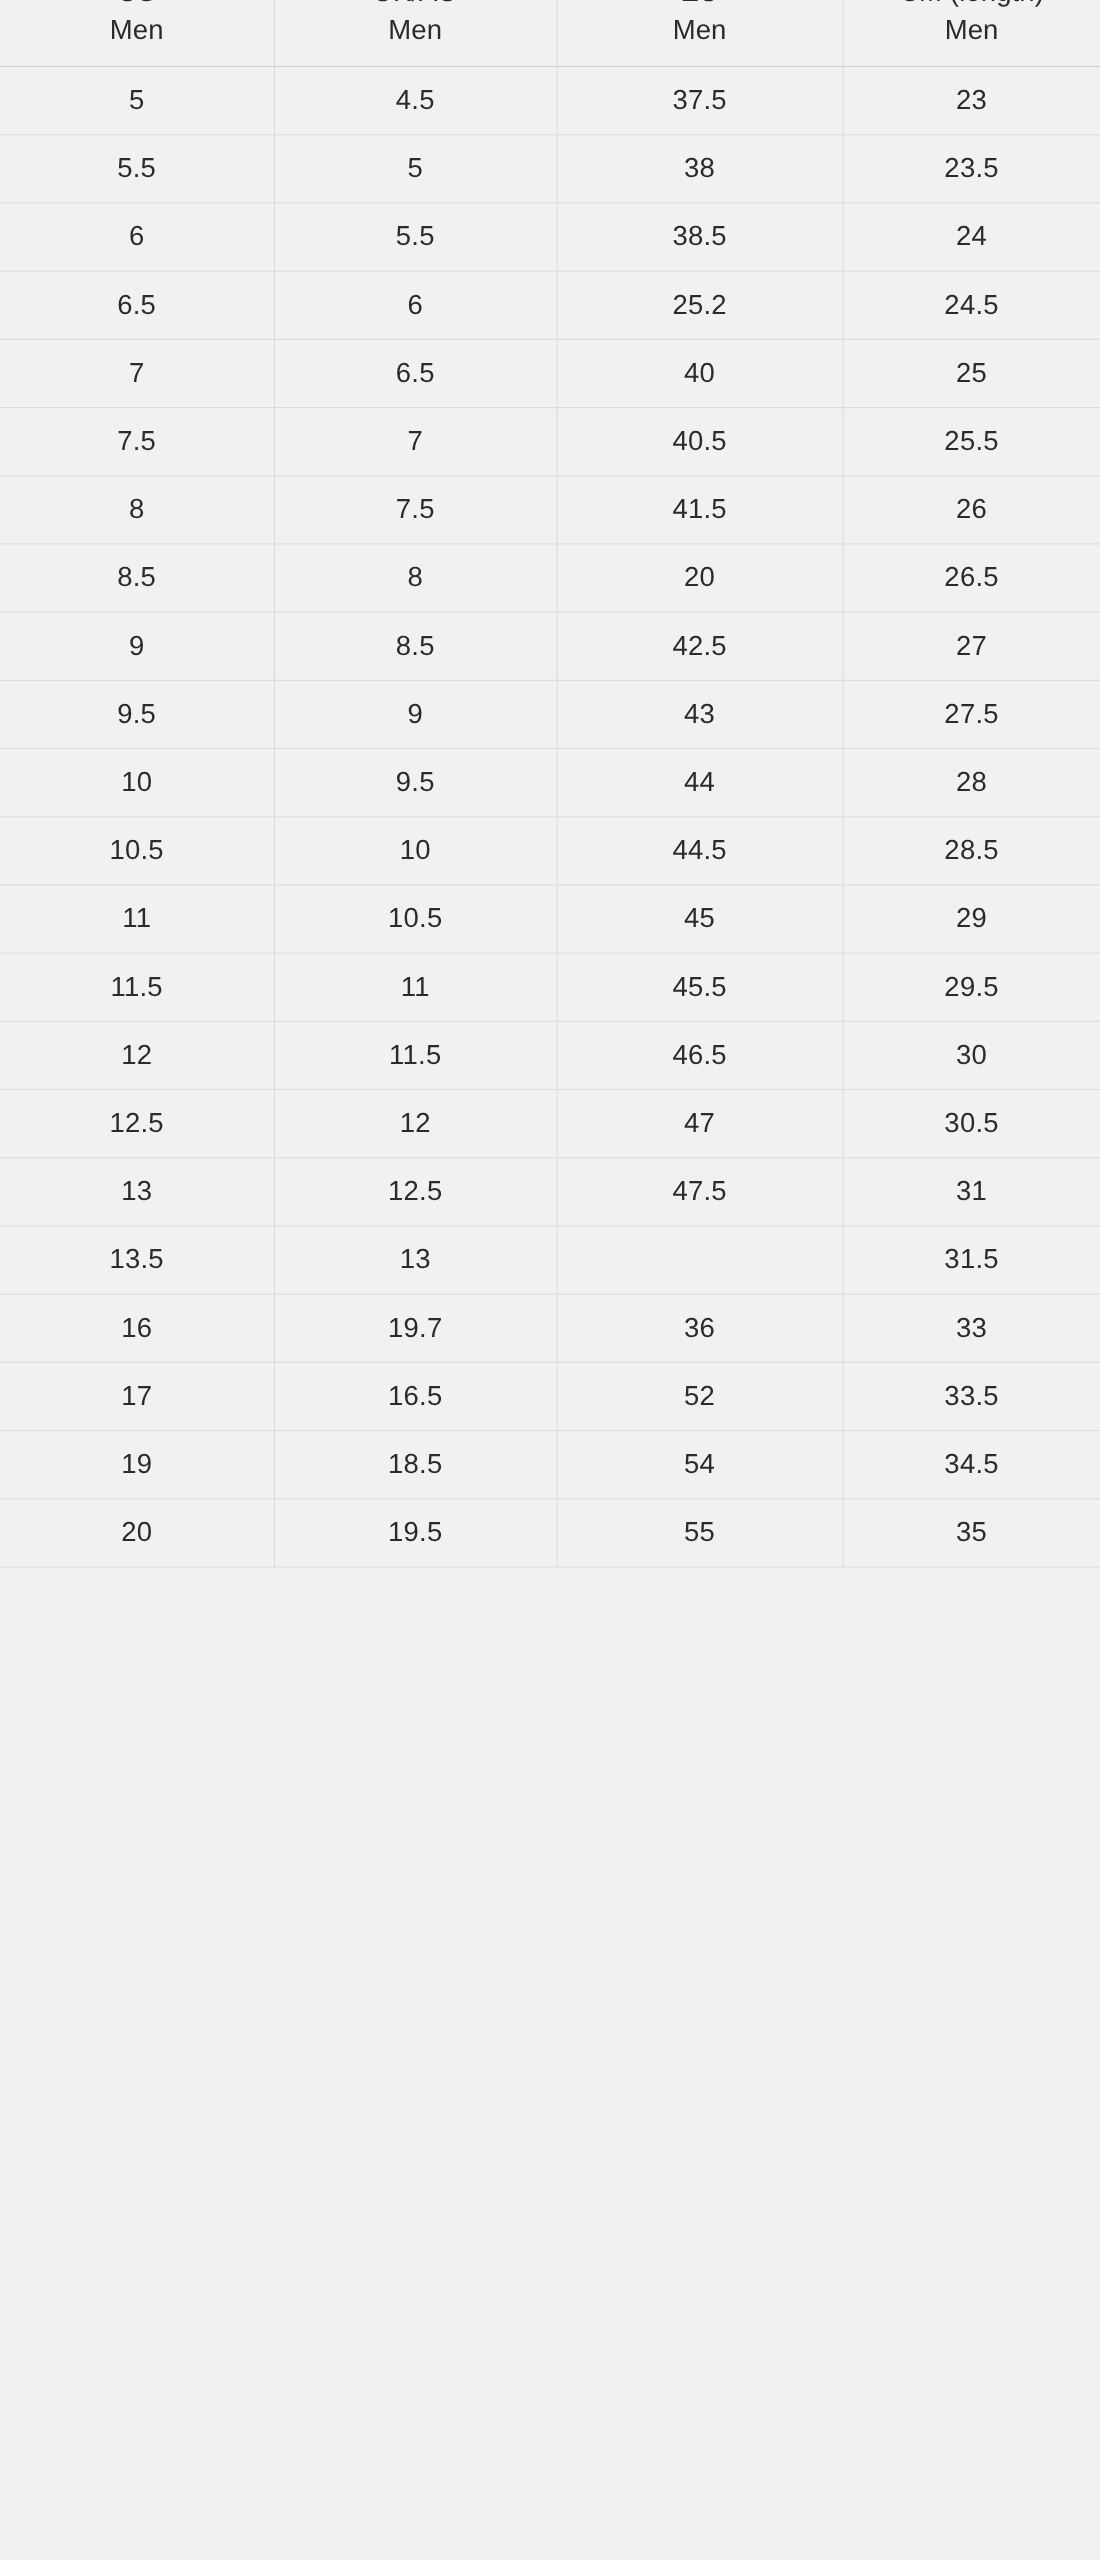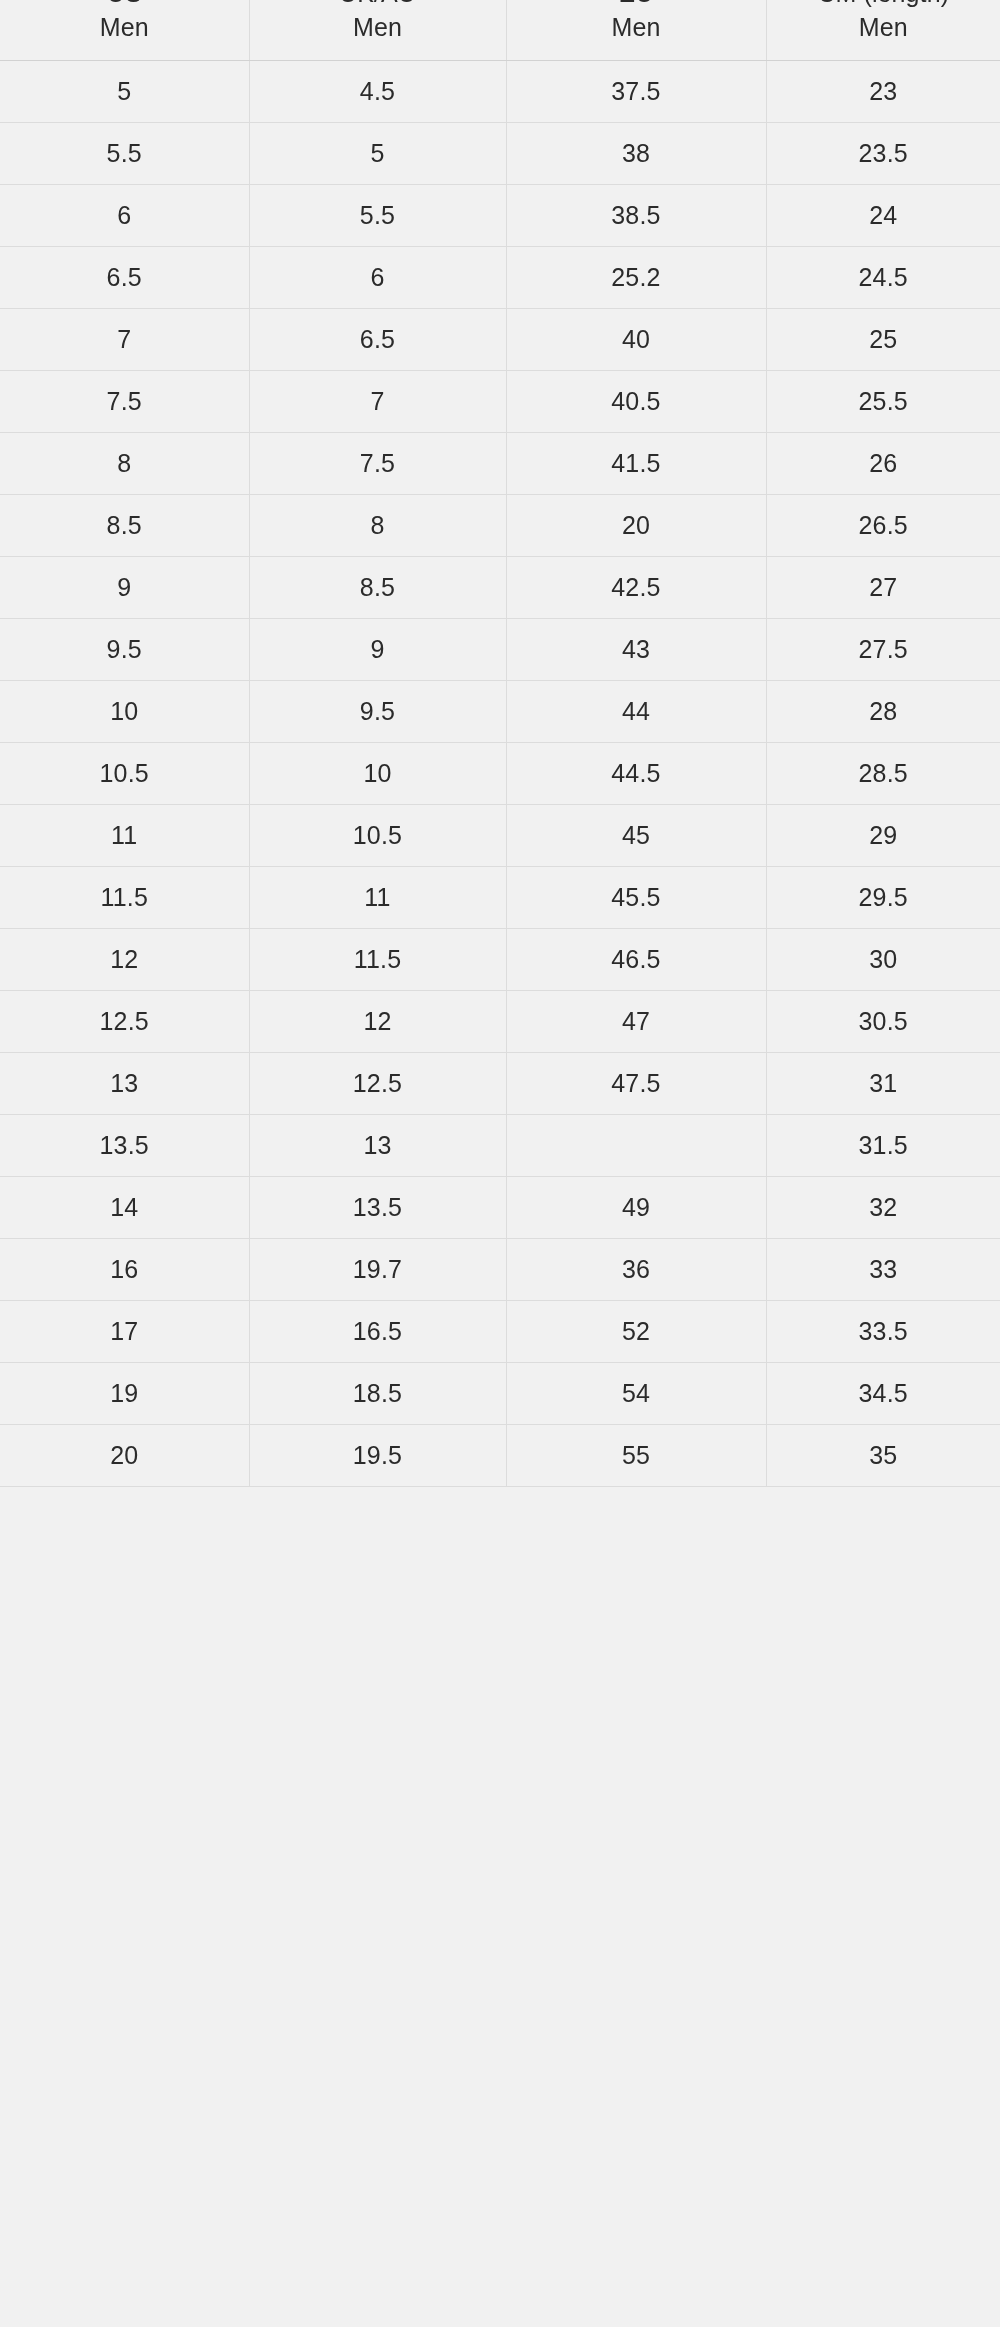--- a/index.html
+++ b/index.html
@@ -224,26 +224,20 @@
             <td>47.5</td>
             <td>31</td>
           </tr>
           <tr>
             <td>13.5</td>
             <td>13</td>
             <td class="cell-empty"></td>
             <td>31.5</td>
           </tr>
           <tr>
-            <td>14</td>
-            <td>13.5</td>
-            <td>49</td>
-            <td>32</td>
-          </tr>
-          <tr>
             <td>16</td>
             <td>19.7</td>
             <td>36</td>
             <td>33</td>
           </tr>
           <tr>
             <td>17</td>
             <td>16.5</td>
             <td>52</td>
             <td>33.5</td>

